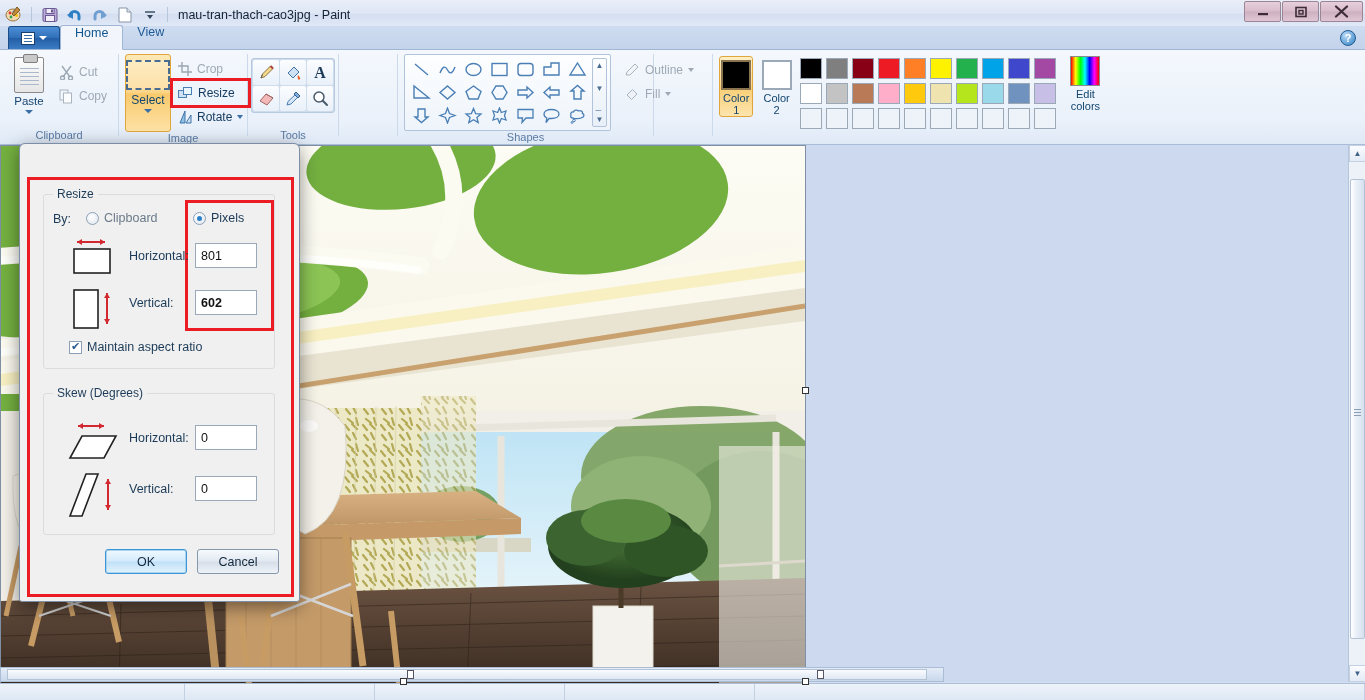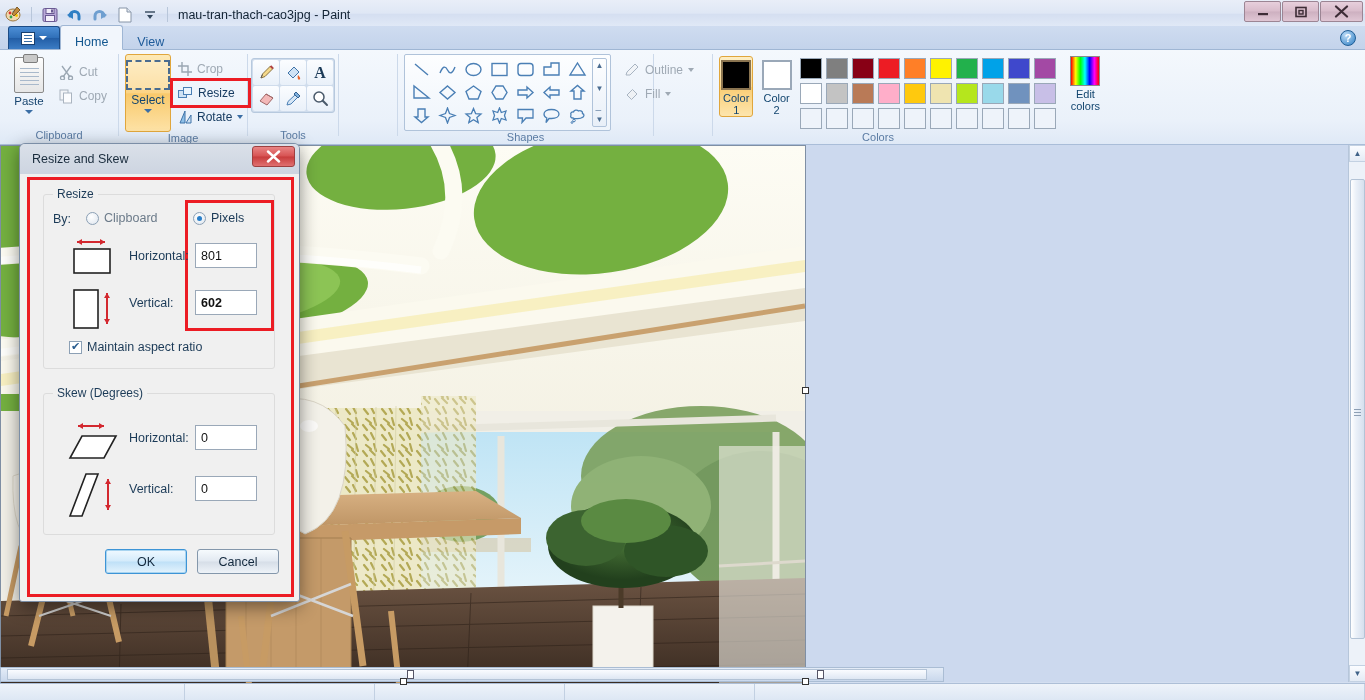--- a/index.html
+++ b/index.html
@@ -50,21 +50,21 @@
   .filebtn .glyph {
     width:14px;height:13px;background:#fff;border:1px solid #183f6e;
     display:block; position:relative;
   }
   .filebtn .glyph:after{
     content:""; position:absolute; left:2px; top:2px; width:8px; height:1px;
     background:#3a6ea5; box-shadow:0 3px 0 #3a6ea5, 0 6px 0 #3a6ea5;
   }
   .filebtn .caret { width:0;height:0;border-left:4px solid transparent;border-right:4px solid transparent;border-top:4px solid #fff;}
   .tab {
-    height:24px; padding:0 14px; display:flex; align-items:flex-end;
+    height:24px; padding:0 14px; display:flex; align-items:flex-start;
     font-size:12.5px; color:#1d5a99; cursor:pointer;
   }
   .tab.active {
     background:#f2f6fc; border:1px solid #9fb6d4; border-bottom:1px solid #f2f6fc;
     border-radius:3px 3px 0 0; color:#12568f; height:25px; margin-bottom:-1px;
   }
   .helpicon{ position:absolute; right:9px; top:4px; width:16px;height:16px;border-radius:50%;
     background:radial-gradient(circle at 35% 30%,#bddcf7,#2f7fc4);
     border:1px solid #1f5e96; color:#fff; font-size:11px; font-weight:bold;
     display:flex;align-items:center;justify-content:center; cursor:pointer;}
@@ -614,21 +614,20 @@
           <span class="sw2" style="background:#eef3fa"></span>
           <span class="sw2" style="background:#eef3fa"></span>
           <span class="sw2" style="background:#eef3fa"></span>
         </div>
       </div>
       <div class="editcolors">
         <span class="sw"></span>
         <span class="lbl">Edit colors</span>
       </div>
     </div>
-    <div class="gtitle" style="width:330px">Colors</div>
   </div>
 </div>
 
 <div class="workspace">
   <div class="canvaswrap">
     <svg class="photo" viewBox="0 0 804 538" preserveAspectRatio="none">
       <defs>
         <linearGradient id="skyG" x1="0" y1="0" x2="0" y2="1">
           <stop offset="0%" stop-color="#bfe4f5"></stop>
             <stop offset="100%" stop-color="#eaf6fb"></stop>
@@ -812,28 +811,20 @@
 
 <div class="statusbar">
   <span class="cell" style="width:185px"></span>
   <span class="cell" style="width:190px"></span>
   <span class="cell" style="width:190px"></span>
   <span class="cell" style="width:190px"></span>
   <span class="cell" style="flex:1"></span>
 </div>
 
 <div class="dialog">
-  <div class="dlgtitle">
-    <span>Resize and Skew</span>
-    <div class="dlgclose">
-      <svg width="15" height="13" viewBox="0 0 15 13">
-        <path d="M2 1.5 L13 11.5 M13 1.5 L2 11.5" stroke="#ffffff" stroke-width="2.4" stroke-linecap="round"></path>
-      </svg>
-    </div>
-  </div>
 
   <div class="dlgbody">
 
     <div class="fieldset" style="left:13px; top:14px; width:232px; height:175px;">
       <span class="fslabel">Resize</span>
 
       <span class="lbl" style="position:absolute;left:9px;top:17px">By:</span>
 
       <span class="radio" style="position:absolute;left:42px;top:17px"></span>
       <span class="lbl" style="position:absolute;left:60px;top:16px;color:#6b7a89">Clipboard</span>

